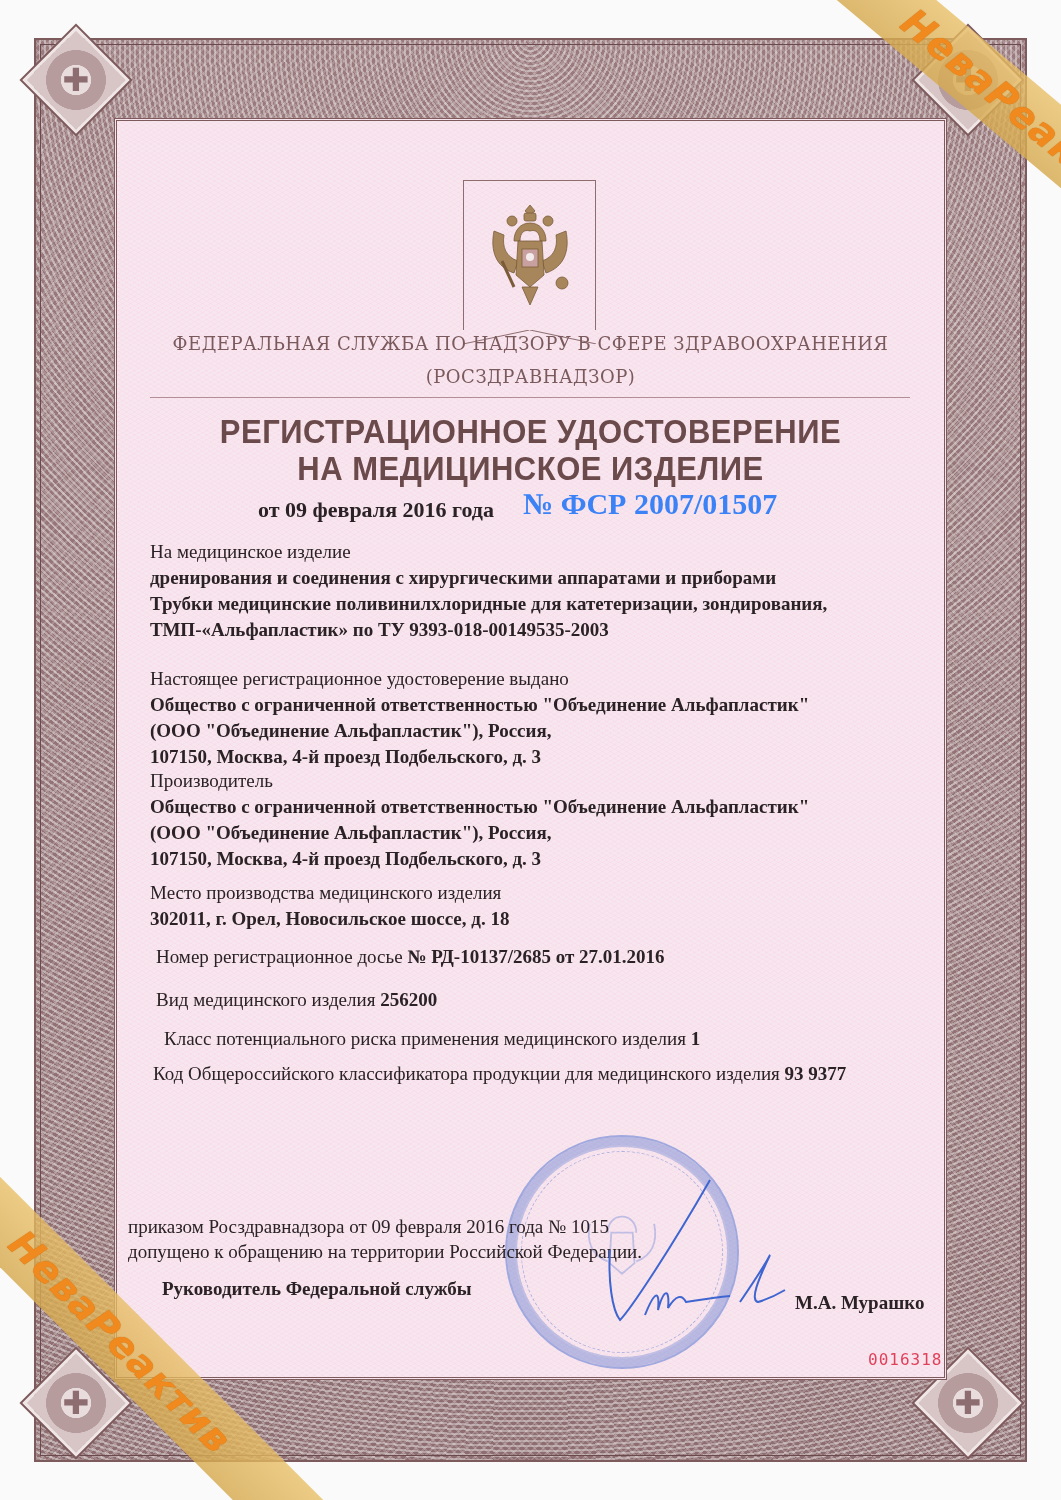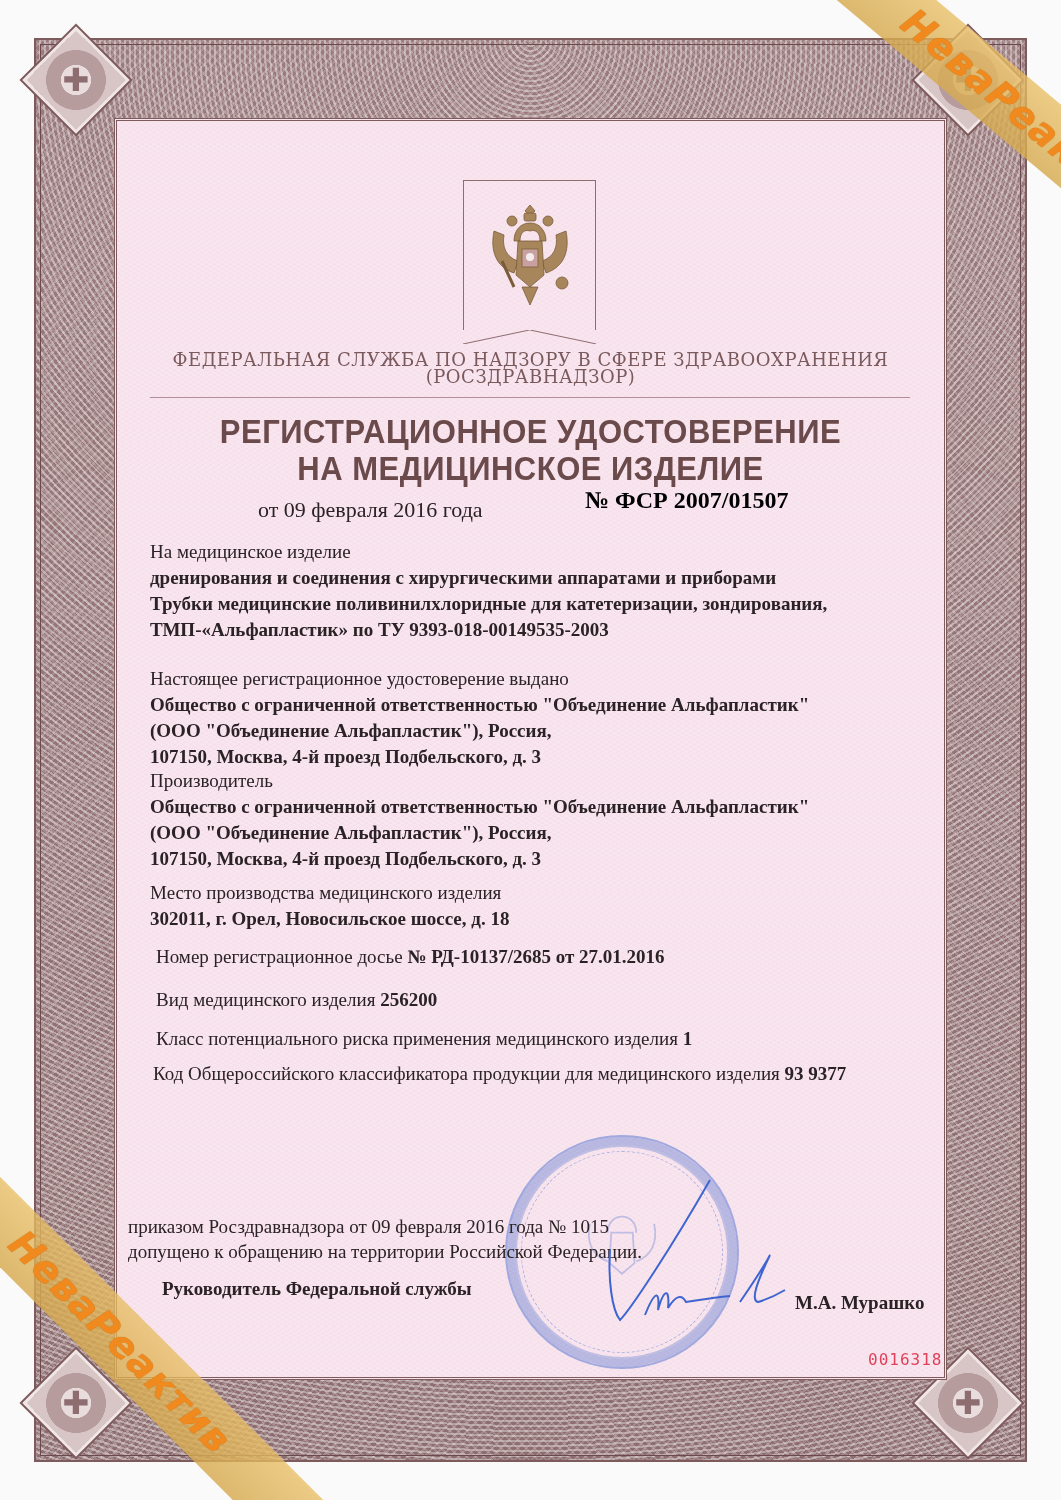--- a/index.html
+++ b/index.html
@@ -49,41 +49,41 @@
         linear-gradient(to bottom left, transparent calc(50% - 1px), #8e6d70 50%, transparent calc(50% + 1px)) right/50% 100% no-repeat;
     }
     .emblem {
       position: absolute; left: 18px; top: 20px; width: 96px; height: 112px;
     }
     .agency {
       position: absolute; left: 120px; width: 821px; text-align: center;
       color: #7a5a5c; font-family: "DejaVu Serif", serif; letter-spacing: 0.5px;
       font-size: 18px; line-height: 26px;
     }
-    .agency-1 { top: 347px; }
+    .agency-1 { top: 331px; }
     .agency-2 { top: 364px; }
     .rule {
       position: absolute; left: 150px; top: 397px; width: 760px; height: 1px;
       background: #b48e96;
     }
     .title {
       position: absolute; left: 120px; width: 821px; text-align: center;
       font-family: "Liberation Sans", sans-serif; font-weight: bold;
       color: #6b4a4b; font-size: 31px; letter-spacing: 0.5px; line-height: 36px;
       transform: scaleY(1.05);
     }
     .title-1 { top: 414px; }
     .title-2 { top: 451px; }
     .date-line {
       position: absolute; top: 497px; left: 258px;
-      font-weight: normal; font-size: 22px; color: #2a2224;
+      font-weight: bold; font-size: 22px; color: #2a2224;
     }
     .reg-no {
-      position: absolute; top: 487px; left: 585px;
-      font-weight: bold; font-size: 24px; color: #000000;
+      position: absolute; top: 487px; left: 523px;
+      font-weight: bold; font-size: 30px; color: #3b82f6;
     }
     .block { position: absolute; left: 150px; color: #2a2224; font-size: 19px; line-height: 26px; }
     .lbl { font-weight: normal; }
     .val { font-weight: bold; }
     .line { white-space: nowrap; display: block; }
     .stamp {
       position: absolute; left: 505px; top: 1135px; width: 230px; height: 230px;
       border-radius: 50%; border: 2px solid rgba(90,120,210,0.55);
       box-shadow: inset 0 0 0 8px rgba(90,120,210,0.08), inset 0 0 0 10px rgba(90,120,210,0.35);
     }
@@ -184,21 +184,21 @@
     <span class="lbl">Номер регистрационное досье </span><span class="val">№ РД-10137/2685 от 27.01.2016</span>
   </span>
 </div>
 
 <div class="block" style="top:987px;left:156px;">
   <span class="line">
     <span class="lbl">Вид медицинского изделия </span><span class="val">256200</span>
   </span>
 </div>
 
-<div class="block" style="top:1026px;left:156px;">
+<div class="block" style="top:1026px;left:164px;">
   <span class="line">
     <span class="lbl">Класс потенциального риска применения медицинского изделия </span><span class="val">1</span>
   </span>
 </div>
 
 <div class="block" style="top:1061px;left:153px;">
   <span class="line">
     <span class="lbl">Код Общероссийского классификатора продукции для медицинского изделия </span><span class="val">93 9377</span>
   </span>
 </div>

